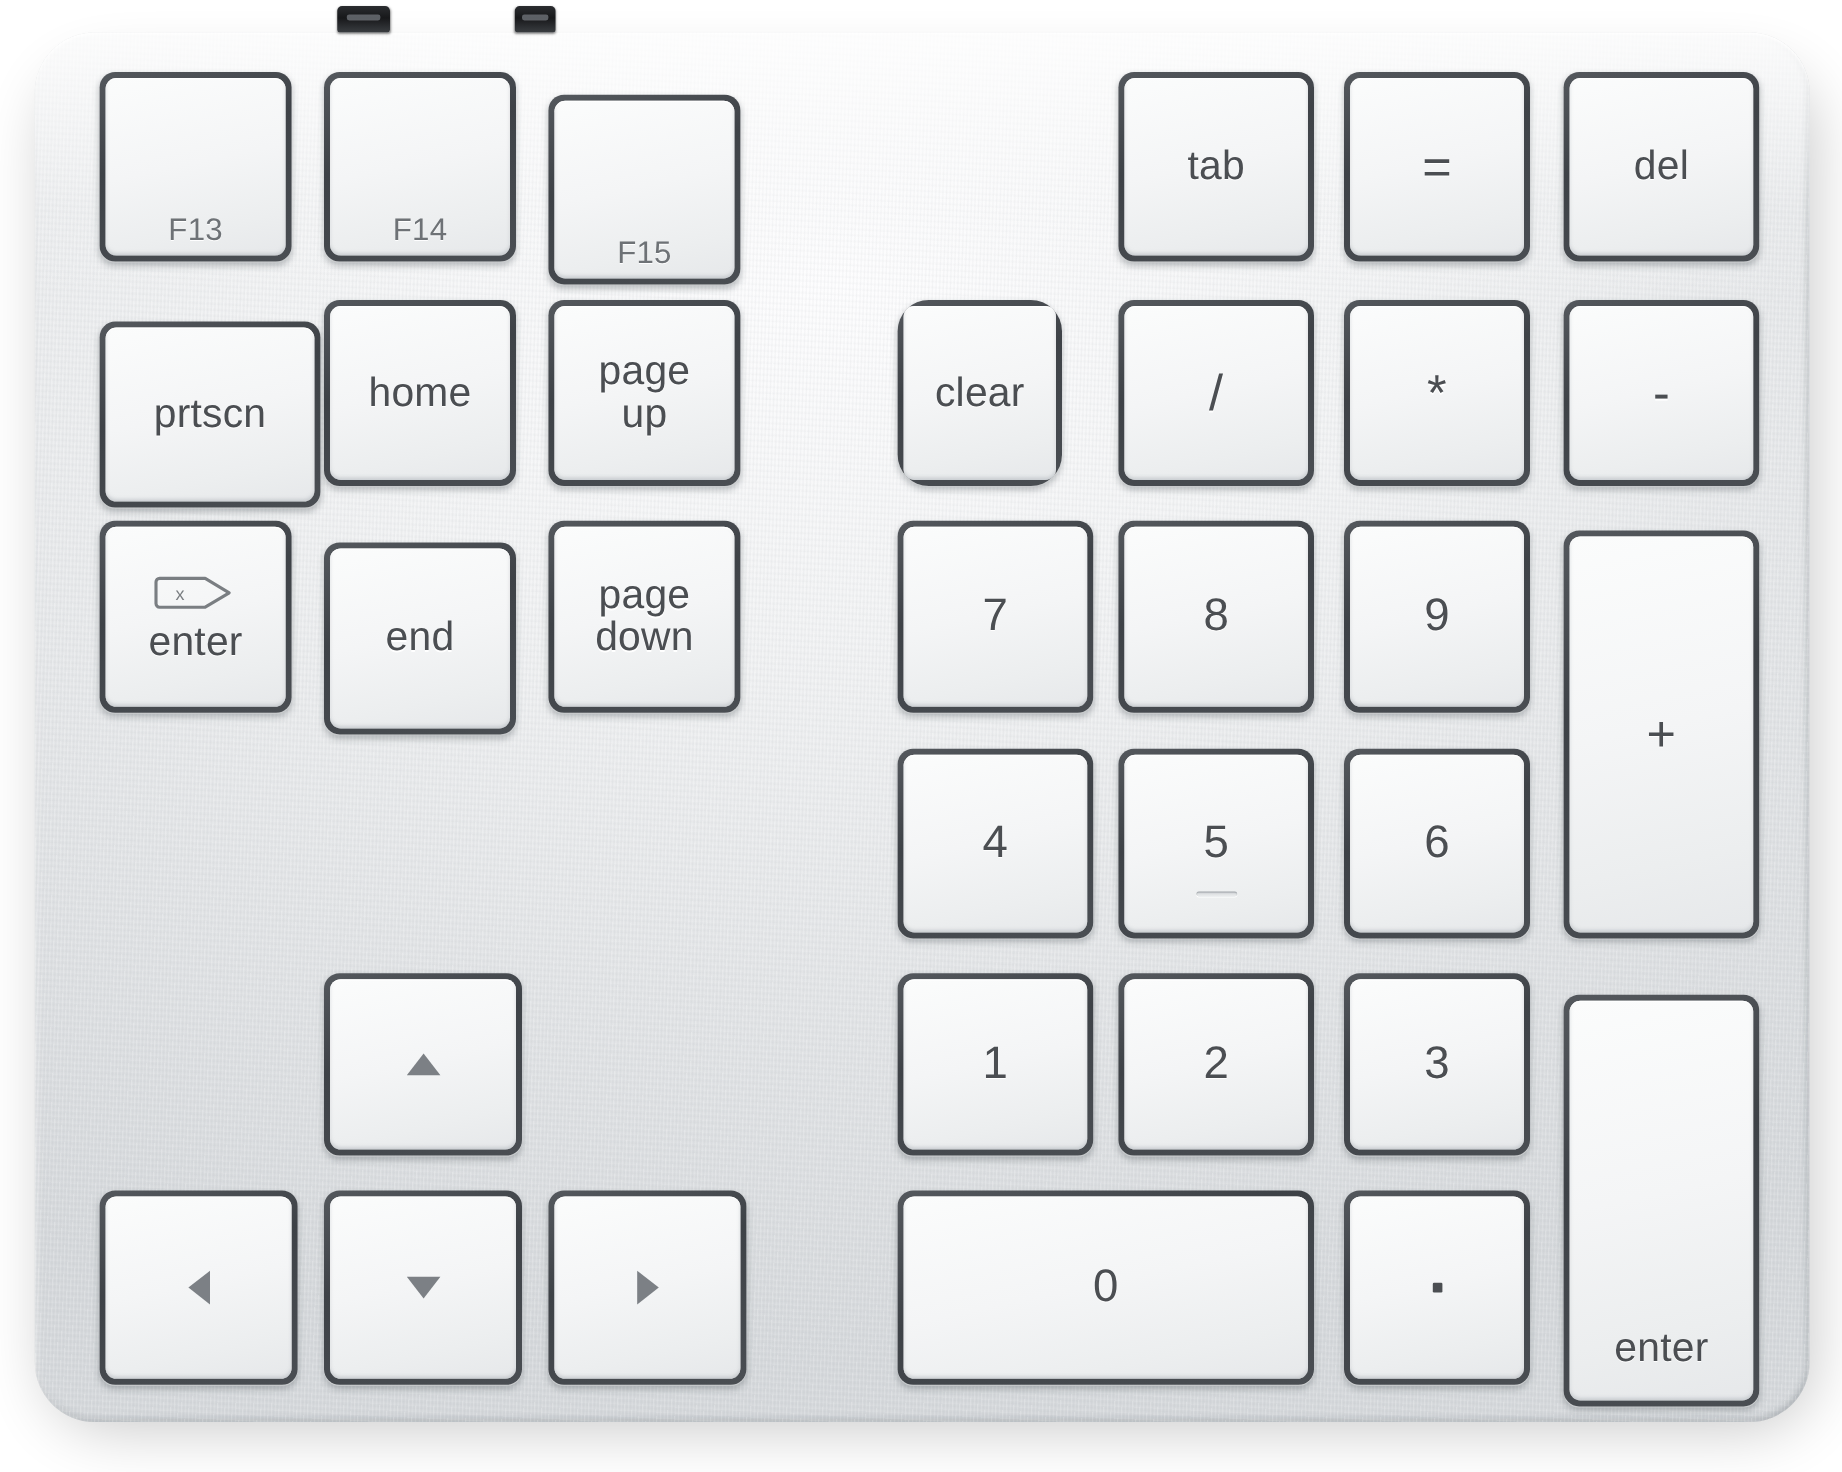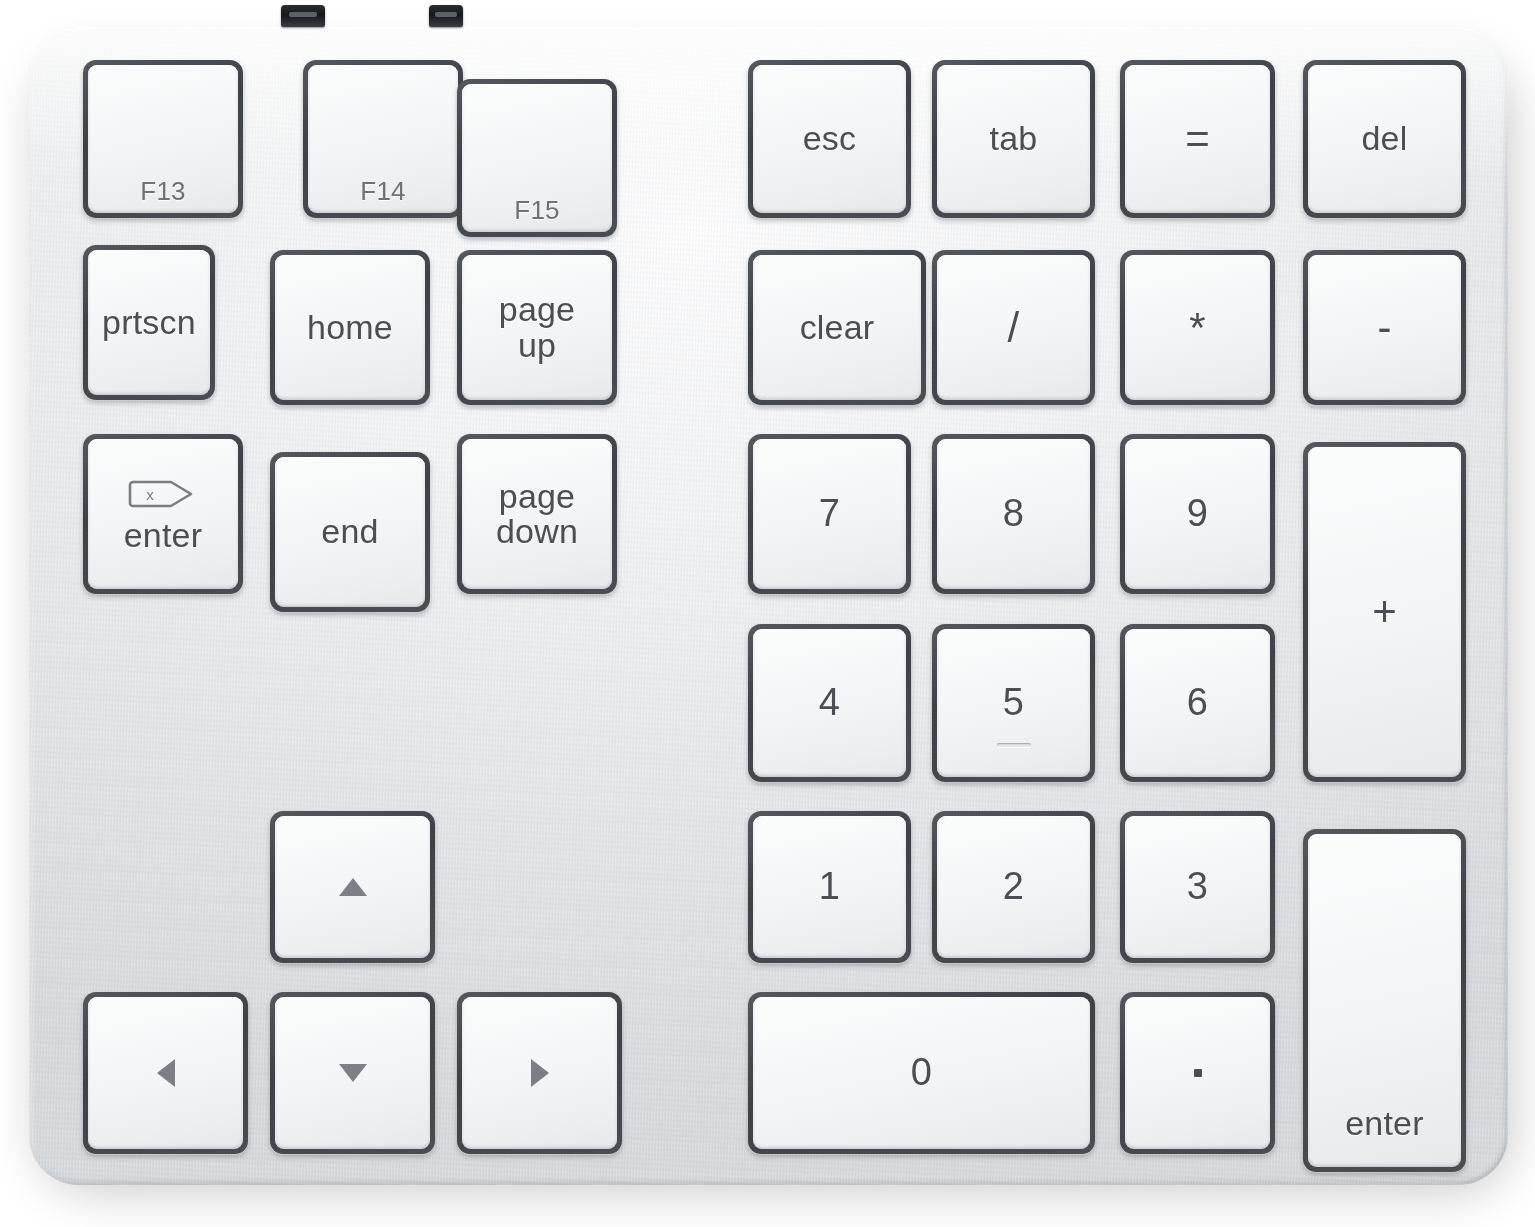--- a/index.html
+++ b/index.html
@@ -179,32 +179,32 @@
   <div class="chassis-topsheen"></div>
 
   <div class="connector" id="connector-left"></div>
   <div class="connector" id="connector-right"></div>
 
   <div class="key lbl-bottom lbl-fn" style="left:83px;  top:60px;  width:160px; height:158px;">
     <div class="cap">
         <span class="label">F13</span>
       </div>
   </div>
-  <div class="key lbl-bottom lbl-fn" style="left:270px; top:60px;  width:160px; height:158px;margin-left:33px;">
+  <div class="key lbl-bottom lbl-fn" style="left:270px; top:60px;  width:160px; height:158px;">
     <div class="cap">
         <span class="label">F14</span>
       </div>
   </div>
   <div class="key lbl-bottom lbl-fn" style="left:457px; top:60px;  width:160px; height:158px;margin-top:19px;">
     <div class="cap">
         <span class="label">F15</span>
       </div>
   </div>
 
-  <div class="key lbl-small" style="left:83px;  top:245px; width:132px; height:155px;">
+  <div class="key lbl-small" style="left:83px;  top:268px; width:184px; height:155px;">
     <div class="cap">
         <span class="label">prtscn</span>
       </div>
   </div>
   <div class="key lbl-small" style="left:270px; top:250px; width:160px; height:155px;">
     <div class="cap">
         <span class="label">home</span>
       </div>
   </div>
   <div class="key lbl-small" style="left:457px; top:250px; width:160px; height:155px;">
@@ -269,42 +269,37 @@
   <div class="key" style="left:457px; top:992px; width:165px; height:162px;">
     <div class="cap">
       <span>
         <svg class="arrow-glyph" width="26" height="32" viewBox="0 0 26 32" aria-hidden="true">
           <polygon points="22,16 4,2 4,30" fill="#7c8085"></polygon>
         </svg>
       </span>
     </div>
   </div>
 
-  <div class="key lbl-small" style="left:748px;  top:60px; width:163px; height:158px;">
-    <div class="cap">
-        <span class="label">esc</span>
-      </div>
-  </div>
   <div class="key lbl-small" style="left:932px;  top:60px; width:163px; height:158px;">
     <div class="cap">
         <span class="label">tab</span>
       </div>
   </div>
   <div class="key lbl-sym" style="left:1120px; top:60px; width:155px; height:158px;">
     <div class="cap">
         <span class="label">=</span>
       </div>
   </div>
   <div class="key lbl-small" style="left:1303px; top:60px; width:163px; height:158px;">
     <div class="cap">
         <span class="label">del</span>
       </div>
   </div>
 
-  <div class="key lbl-small" style="left:748px;  top:250px; width:178px; height:155px;">
+  <div class="key lbl-small" style="left:748px;  top:250px; width:137px; height:155px;border-radius:26px;">
     <div class="cap">
         <span class="label">clear</span>
       </div>
   </div>
   <div class="key lbl-sym" style="left:932px;  top:250px; width:163px; height:155px;">
     <div class="cap">
         <span class="label">/</span>
       </div>
   </div>
   <div class="key lbl-sym" style="left:1120px; top:250px; width:155px; height:155px;">

